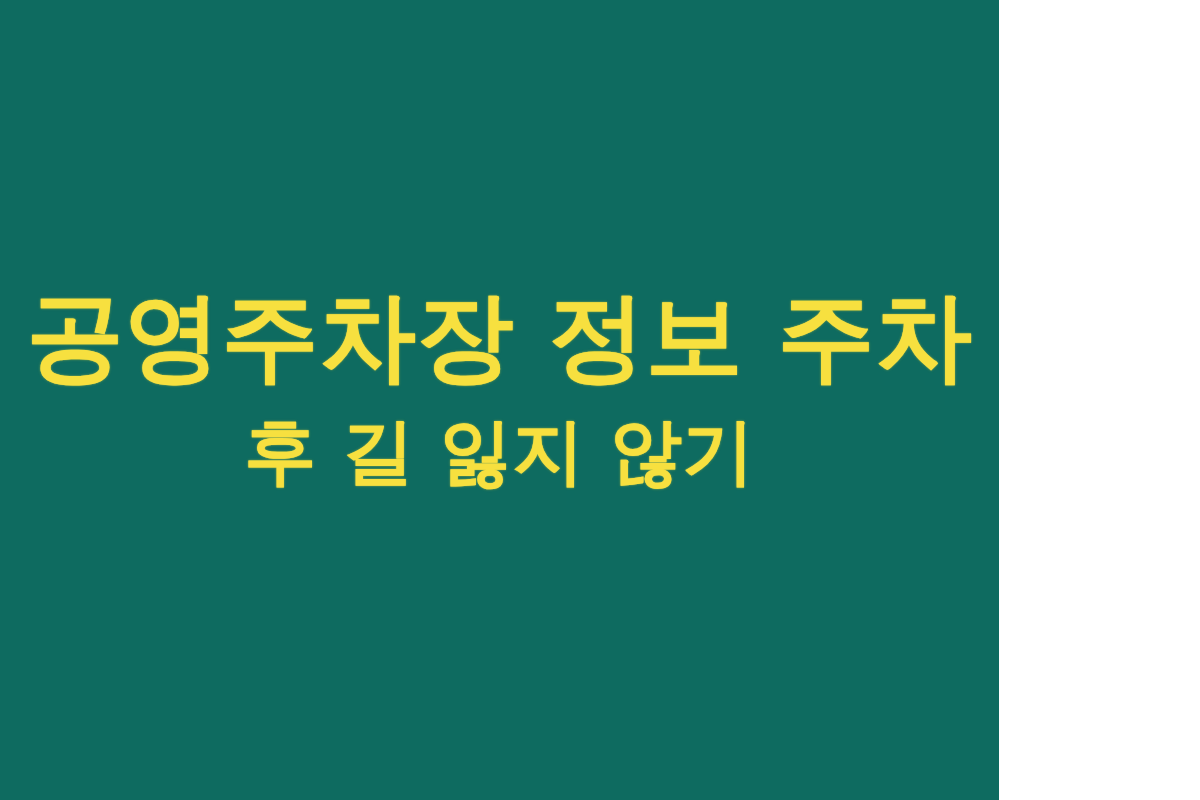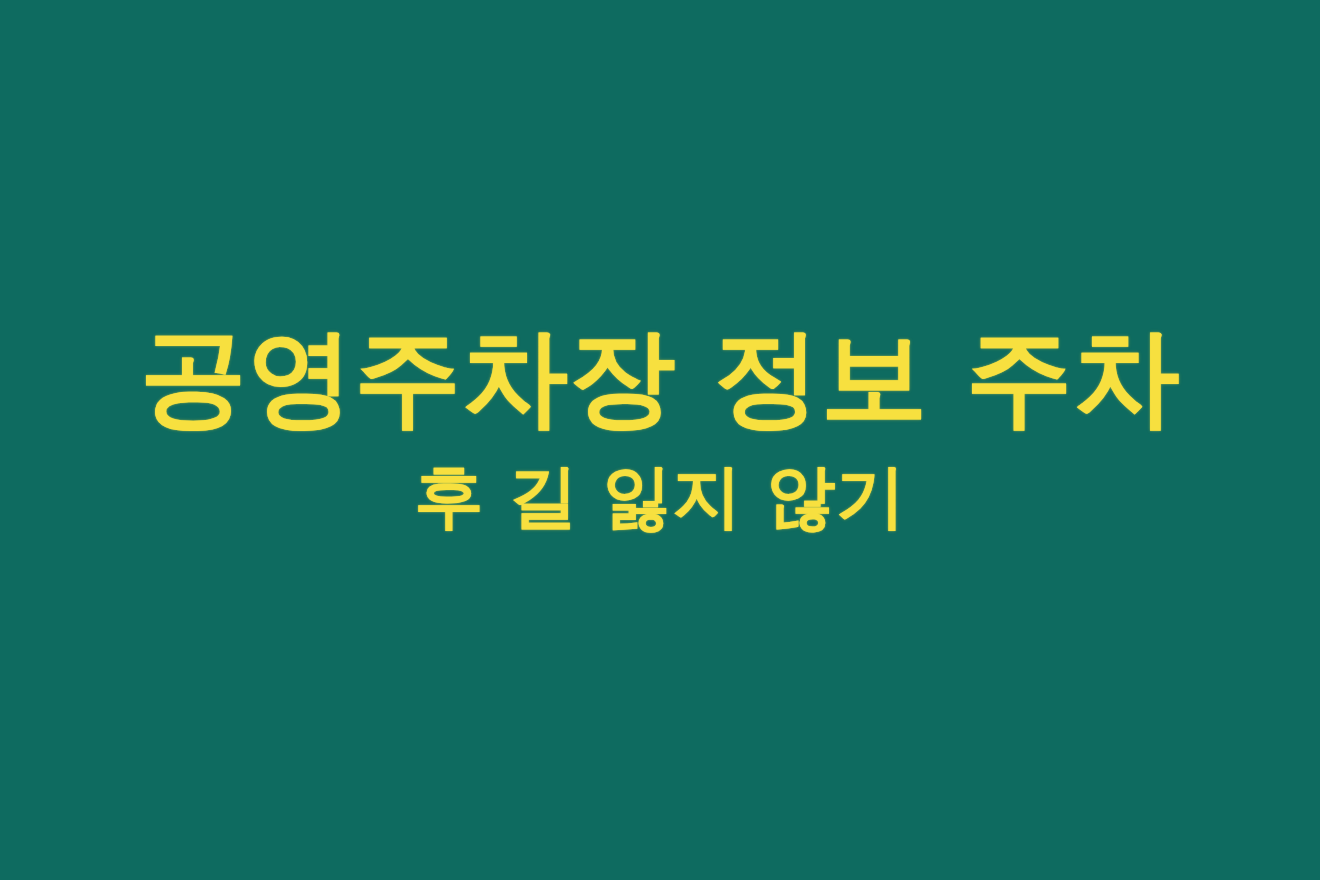--- a/index.html
+++ b/index.html
@@ -10,21 +10,21 @@
 
   body {
     width: 1200px;
     height: 800px;
     overflow: hidden;
     font-family: "Liberation Sans", "DejaVu Sans", sans-serif;
   }
 
   .banner {
     position: relative;
-    width: 1200px;
+    width: 999px;
     height: 800px;
     box-sizing: border-box;
     display: flex;
     flex-direction: column;
     align-items: center;
     justify-content: center;
     background: #0E6B60;
     overflow: hidden;
   }
 
@@ -53,21 +53,21 @@
     text-shadow:
       0 0 1px rgba(247, 224, 63, 0.85),
       0 0 3px rgba(247, 224, 63, 0.35);
   }
 
   .headline-line-1 {
     font-size: 97px;
   }
 
   .headline-line-2 {
-    font-size: 63px;
+    font-size: 72px;
   }
 </style>
 </head>
 <body>
 
 <div class="banner">
 
   <div class="headline">
 
     <span class="headline-line headline-line-1">공영주차장 정보 주차</span>

